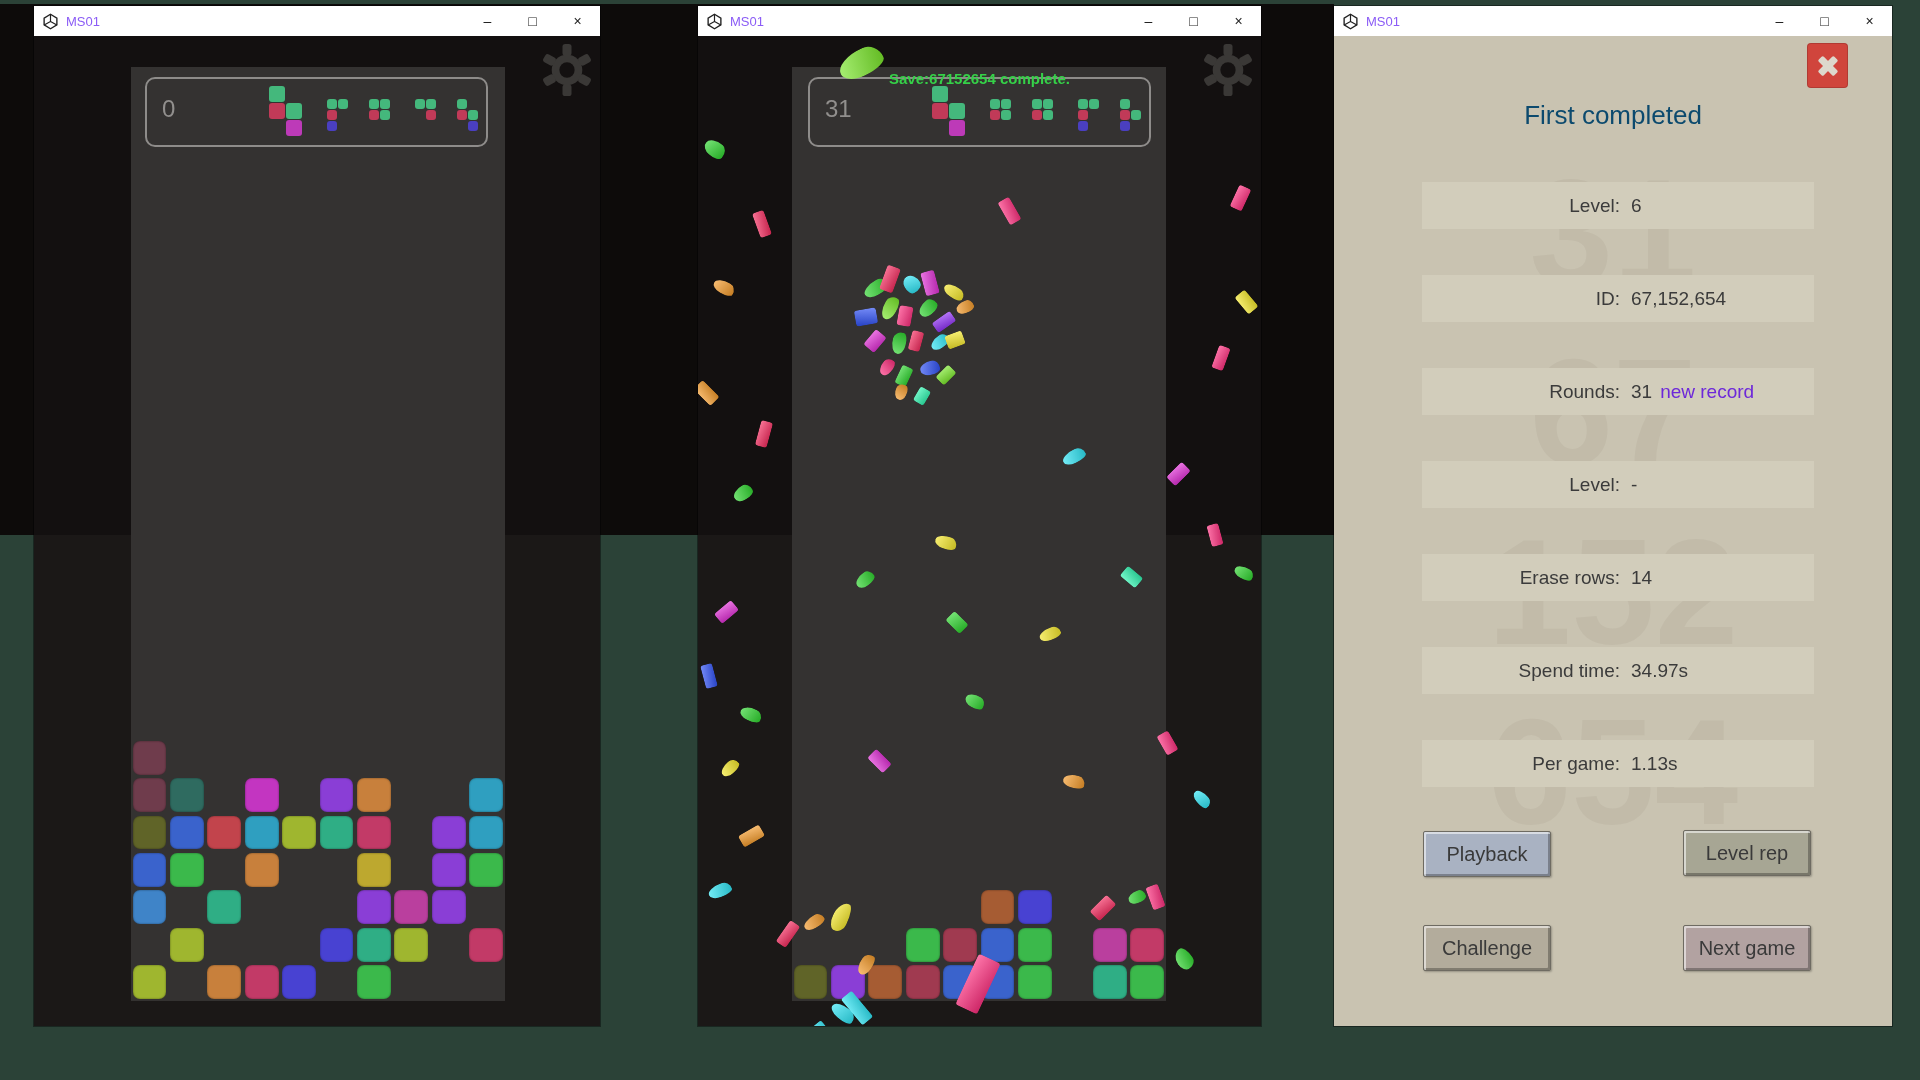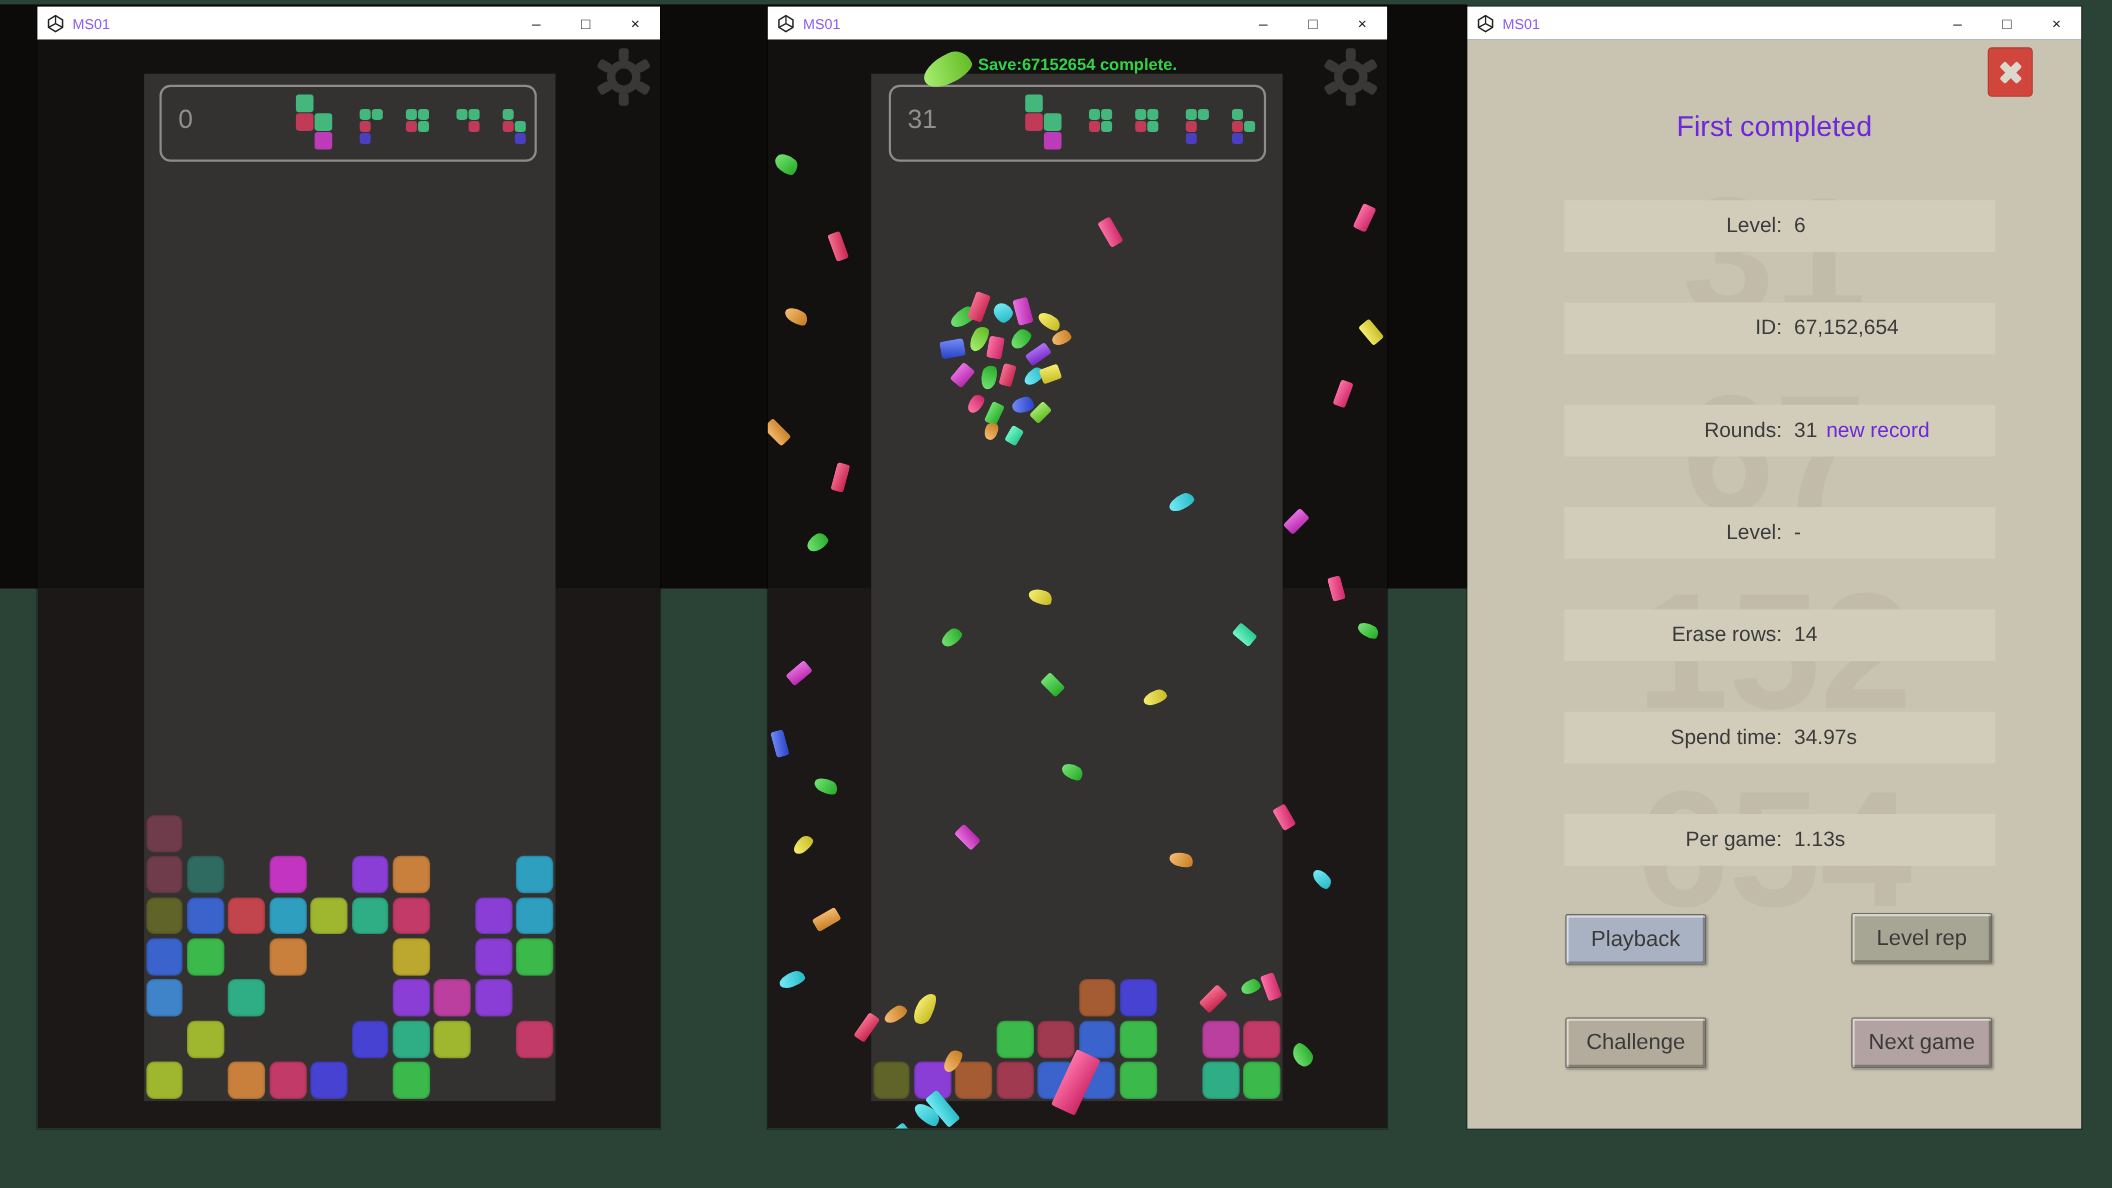--- a/index.html
+++ b/index.html
@@ -20,30 +20,30 @@
   .board{position:absolute;width:374px;height:934px;top:31px;background:#343231;}
   .preview-panel{position:absolute;top:10px;width:339px;height:66px;border:2px solid #8e8c8a;
                  border-radius:10px;}
   .score{position:absolute;left:15px;top:16px;font-size:24px;color:#918f8d;}
   .pcell{position:absolute;border-radius:3px;
          background-image:linear-gradient(rgba(255,255,255,.4),rgba(255,255,255,0) 45%,rgba(0,0,0,.28));}
   .block{position:absolute;border-radius:7px;
          background-image:linear-gradient(rgba(255,255,255,.38),rgba(255,255,255,.02) 45%,rgba(0,0,0,.30));
          box-shadow:inset 0 0 2px rgba(0,0,0,.5);}
   .gear{position:absolute;width:54px;height:54px;}
-  .toast{position:absolute;left:0;right:0;top:15px;text-align:center;
+  .toast{position:absolute;left:0;right:0;top:34px;text-align:center;
          font-size:15px;color:#35d148;font-weight:bold;}
   .confetti-layer{position:absolute;inset:0;pointer-events:none;}
   .ribbon{position:absolute;}
   
   .dialog-content{position:absolute;left:0;top:30px;right:0;bottom:0;background:#c9c3b1;overflow:hidden;}
   .wmark{position:absolute;left:0;right:0;text-align:center;font-size:150px;font-weight:bold;
          color:rgba(80,74,58,.06);}
   .dlg-title{position:absolute;left:0;right:0;top:64px;text-align:center;
-             font-size:26px;color:#6d28d9;}
+             font-size:26px;color:#0c4a6e;}
   .dlg-close{position:absolute;width:41px;height:45px;background:#d0453c;border-radius:4px;
              display:flex;align-items:center;justify-content:center;
              box-shadow:inset 0 0 0 1px rgba(0,0,0,.15);cursor:default;}
   .stat-row{position:absolute;left:88px;width:392px;height:47px;background:#d2cdbb;
             display:flex;align-items:center;font-size:19px;color:#3b3b3b;}
   .stat-label{width:198px;text-align:right;}
   .stat-value{padding-left:11px;}
   .stat-extra{padding-left:8px;color:#6d28d9;}
   .dlg-btn{position:absolute;width:128px;height:46px;display:flex;align-items:center;justify-content:center;
            font-size:20px;color:#3a3a3a;border:1px solid #6e6b62;border-radius:2px;box-sizing:border-box;

